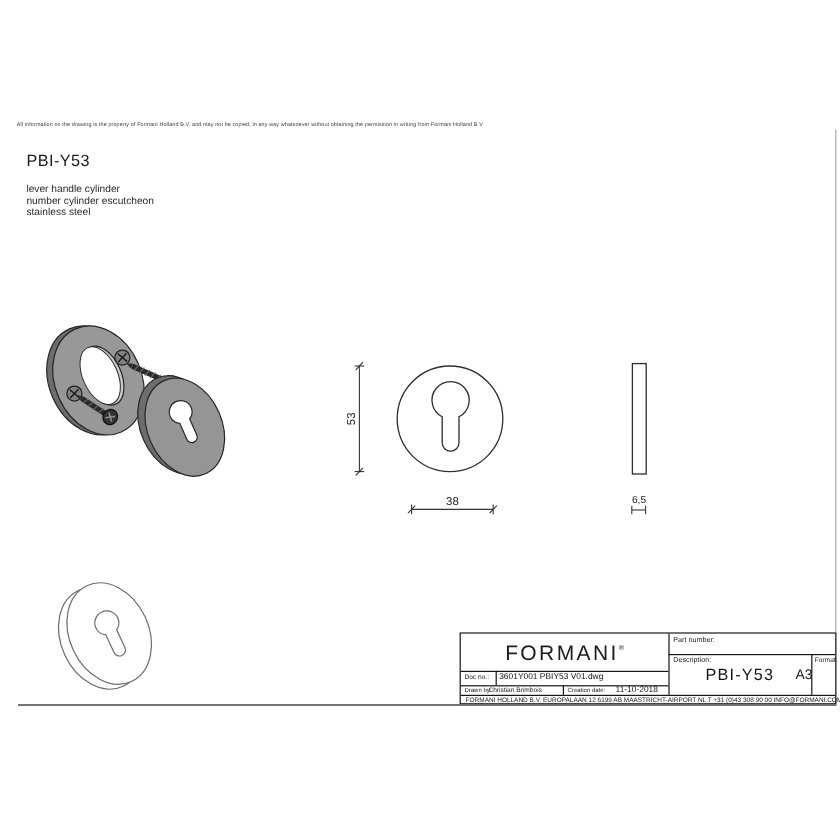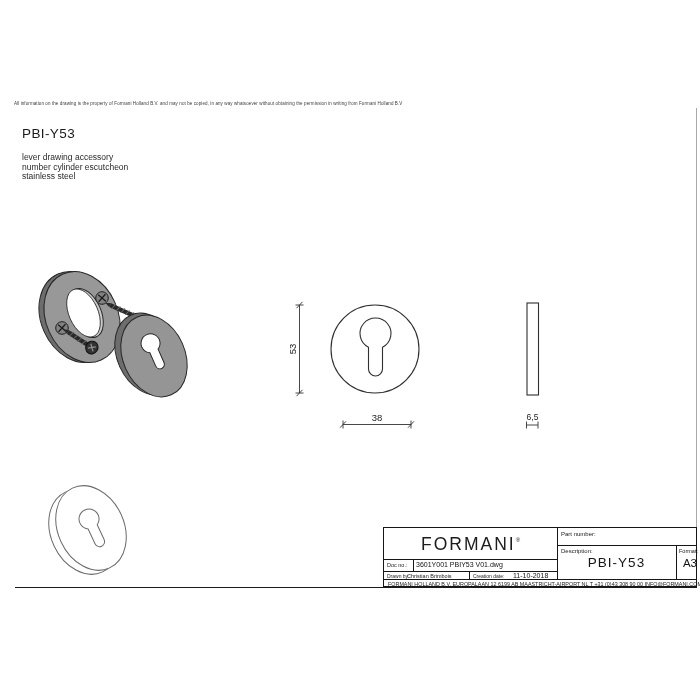--- a/index.html
+++ b/index.html
@@ -18,37 +18,37 @@
   .tblock { left:383px; top:527px; width:314px; height:60px; border:1px solid #161616; background:#fff; }
   .tblock .ln { position:absolute; background:#161616; }
   .tblock .lbl { position:absolute; font-size:5.5px; color:#222; white-space:nowrap; }
   .tblock .lbl-s { position:absolute; font-size:5px; color:#222; white-space:nowrap; }
   .tblock .val7 { position:absolute; font-size:7px; color:#111; white-space:nowrap; }
   .logo-wrap { position:absolute; left:0; top:6px; width:173px; text-align:center;
                font-size:17.5px; letter-spacing:2px; color:#1c1c1c; white-space:nowrap; }
   .logo-reg { font-size:6px; vertical-align:8px; letter-spacing:0; }
   .desc-big { position:absolute; left:173px; top:27px; width:119px; text-align:center;
               font-size:13.5px; letter-spacing:1px; color:#161616; }
-  .fmt-big { position:absolute; left:296px; top:29px; width:20px; text-align:center;
+  .fmt-big { position:absolute; left:276px; top:29px; width:20px; text-align:center;
              font-size:11.5px; color:#161616; }
   .addr { position:absolute; left:4px; top:52.5px; font-size:5.4px; color:#222; white-space:nowrap; }
 </style>
 </head>
 <body>
 
 <div class="canvas">
 
   <div class="abs disclaimer">All information on the drawing is the property of Formani Holland B.V. and may not be copied, in any way whatsoever without obtaining the permission in writing from Formani Holland B.V</div>
 
   <div class="abs frame-right"></div>
   <div class="abs frame-bottom"></div>
 
   <div class="abs drawing-title">PBI-Y53</div>
   <div class="abs prod-desc">
-    <div>lever drawing accessory</div>
+    <div>lever handle cylinder</div>
     <div>number cylinder escutcheon</div>
     <div>stainless steel</div>
   </div>
 
   <svg class="abs" style="left:38px; top:262px;" width="185" height="150" viewBox="0 0 185 150">
     <g>
       <ellipse cx="39" cy="55" rx="36" ry="47" transform="rotate(-24 39 55)" fill="#6d6d6d" stroke="#262626" stroke-width="1"></ellipse>
       <ellipse cx="44" cy="55" rx="36" ry="47" transform="rotate(-24 44 55)" fill="#989898" stroke="#262626" stroke-width="1"></ellipse>
       <ellipse cx="48" cy="51" rx="15" ry="26" transform="rotate(-24 48 51)" fill="#c9c9c9" stroke="#262626" stroke-width="1"></ellipse>
       <ellipse cx="45.5" cy="51" rx="14.5" ry="25.5" transform="rotate(-24 45.5 51)" fill="#ffffff" stroke="#262626" stroke-width="0.8"></ellipse>

